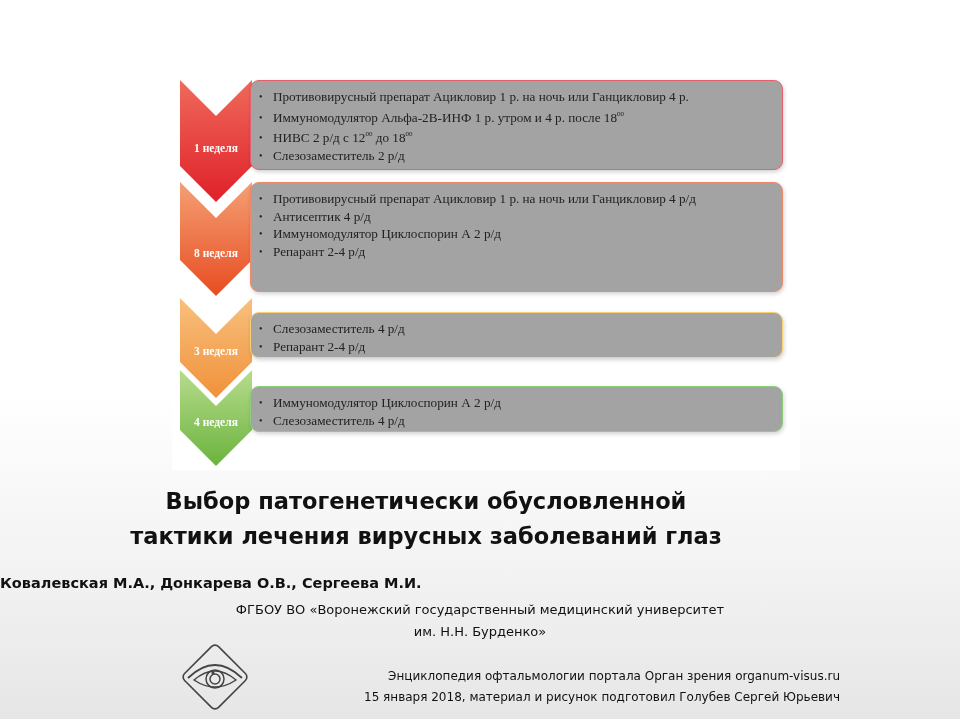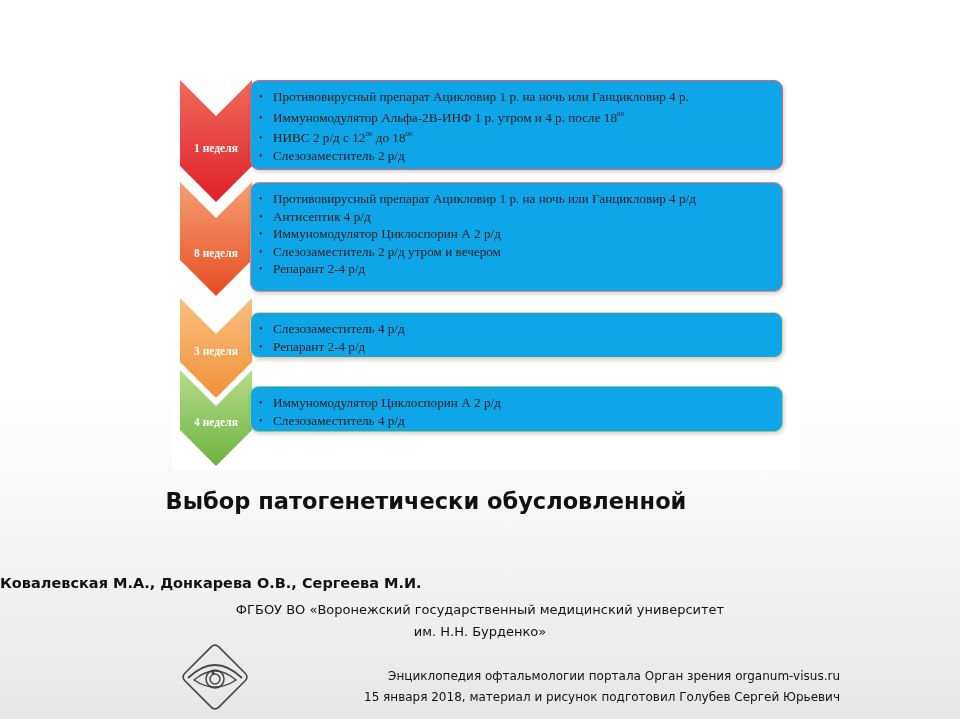--- a/index.html
+++ b/index.html
@@ -16,21 +16,21 @@
     position:absolute; left:8px; width:72px;
   }
   .chevron svg { position:absolute; left:0; top:0; }
   .chevron-label {
     position:absolute; left:0; width:72px; text-align:center;
     font-family: "Liberation Serif", serif; font-weight:bold; font-size:11.5px;
     color:#ffffff;
   }
   .box {
     position:absolute; left:78px; width:533px;
-    background:#0ea5e9; border-radius:9px; border:1.6px solid;
+    background:#a3a3a3; border-radius:9px; border:1.6px solid;
     box-shadow: 1px 2px 4px rgba(0,0,0,0.18);
     box-sizing:border-box; padding:7px 0 0 8px;
   }
   .box ul { margin:0; padding:0; list-style:none; }
   .box li {
     font-family: "Liberation Serif", serif; font-size:13.2px; color:#222;
     line-height:17.6px; white-space:nowrap;
   }
   .box li .bullet { display:inline-block; width:14px; font-size:10px; vertical-align:1px; }
   sup { font-size:7px; vertical-align:6px; }
@@ -90,21 +90,20 @@
         </defs>
       <polygon points="0,0 36,36 72,0 72,78 36,114 0,78" fill="url(#g2)"></polygon>
     </svg>
     <div class="chevron-label" style="top:65px;">8 неделя</div>
   </div>
   <div class="box" style="top:114px;height:110px;border-color:#ee8a6a;">
     <ul>
       <li><span class="bullet">•</span><span>Противовирусный препарат Ацикловир 1 р. на ночь или Ганцикловир 4 р/д</span></li>
       <li><span class="bullet">•</span><span>Антисептик 4 р/д</span></li>
       <li><span class="bullet">•</span><span>Иммуномодулятор Циклоспорин А 2 р/д</span></li>
-      <li><span class="bullet">•</span><span>Слезозаместитель 2 р/д утром и вечером</span></li>
       <li><span class="bullet">•</span><span>Репарант 2-4 р/д</span></li>
     </ul>
   </div>
 
   <div class="chevron" style="top:230px;height:100px;">
     <svg width="72" height="100" viewBox="0 0 72 100">
       <defs>
           <linearGradient id="g3" x1="0" y1="0" x2="0" y2="1">
             <stop offset="0" stop-color="#f9c07e"></stop>
             <stop offset="1" stop-color="#f0913a"></stop>
@@ -136,20 +135,21 @@
   <div class="box" style="top:318px;height:46px;border-color:#8ccf7a;">
     <ul>
       <li><span class="bullet">•</span><span>Иммуномодулятор Циклоспорин А 2 р/д</span></li>
       <li><span class="bullet">•</span><span>Слезозаместитель 4 р/д</span></li>
     </ul>
   </div>
 </div>
 
 <div class="title">
   <div>Выбор патогенетически обусловленной</div>
+  <div>тактики лечения вирусных заболеваний глаз</div>
 </div>
 
 <div class="authors">Ковалевская М.А., Донкарева О.В., Сергеева М.И.</div>
 
 <div class="affil">
   <div>ФГБОУ ВО «Воронежский государственный медицинский университет</div>
   <div>им. Н.Н. Бурденко»</div>
 </div>
 
 <div class="logo">

